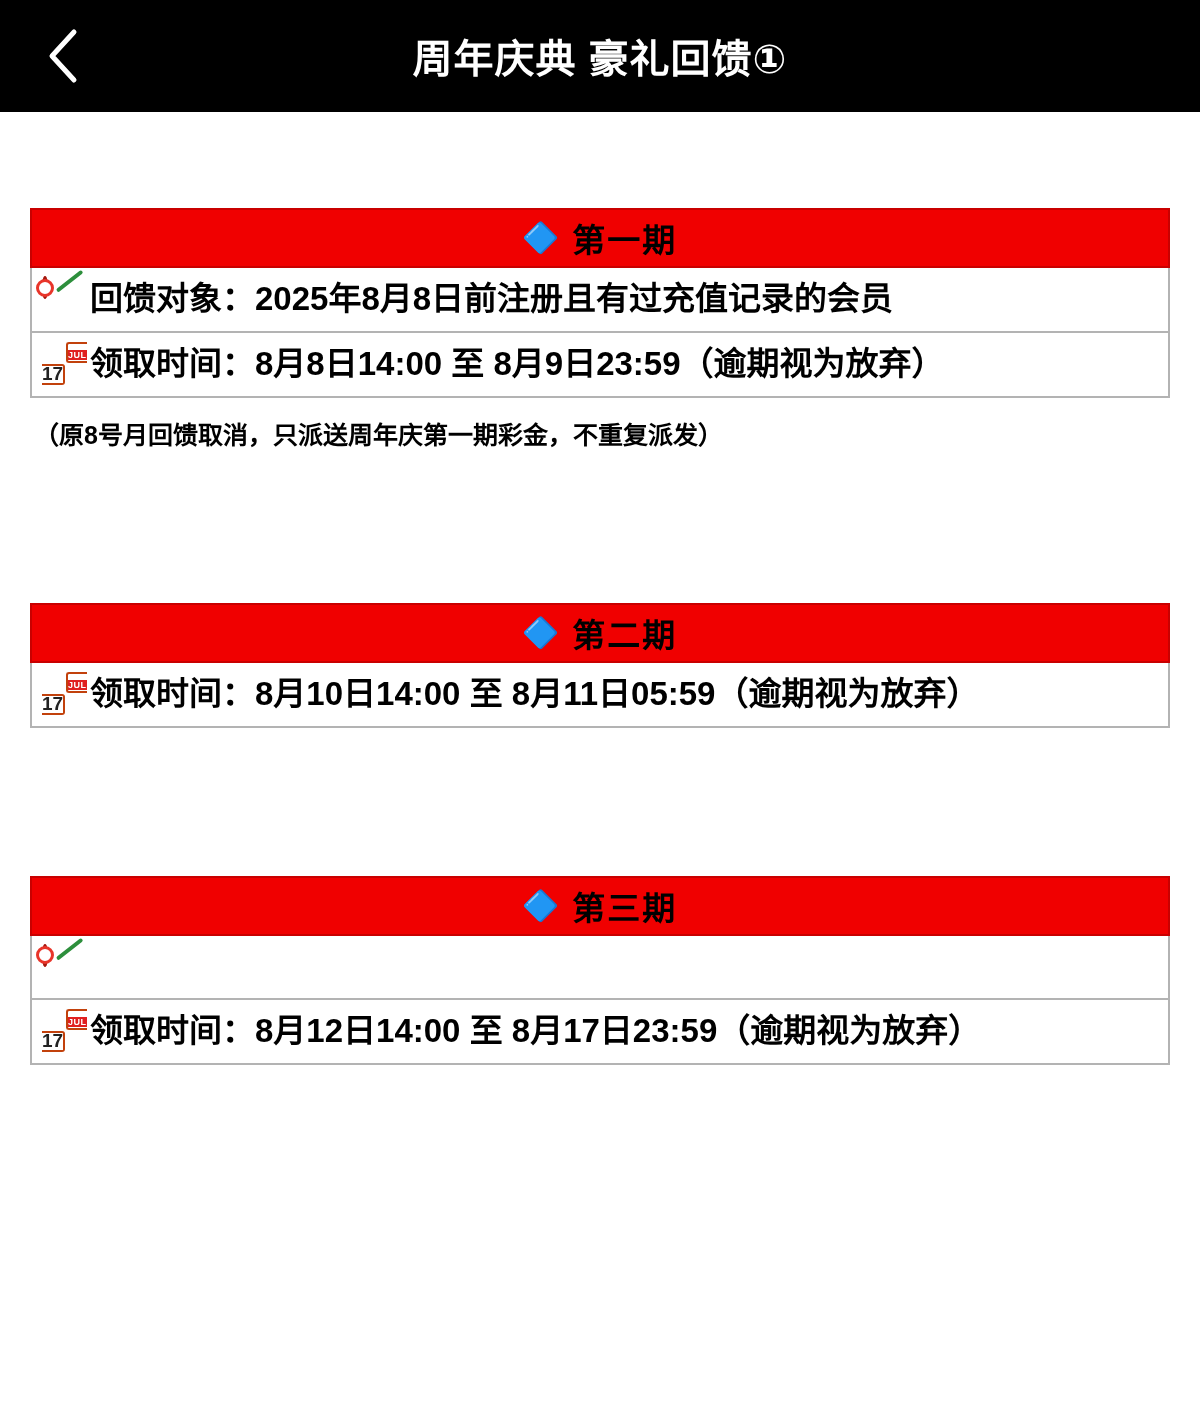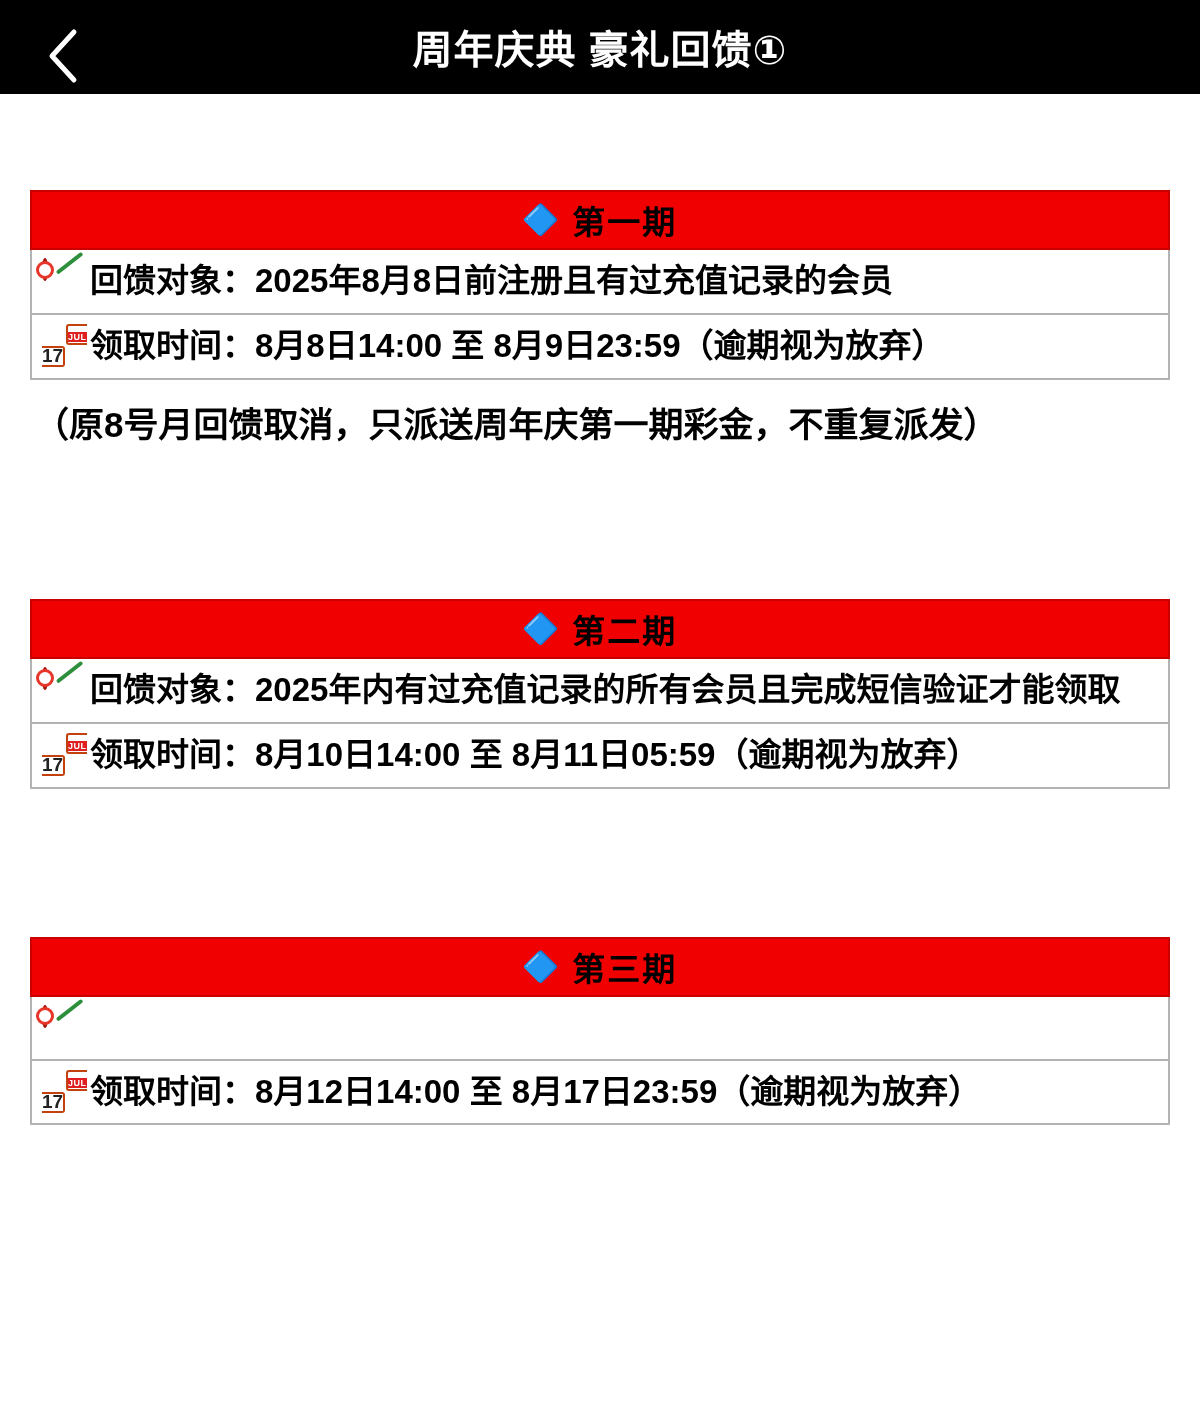--- a/index.html
+++ b/index.html
@@ -11,21 +11,21 @@
     width: 1200px;
     height: 1413px;
     font-family: "Liberation Sans", "DejaVu Sans", sans-serif;
     -webkit-font-smoothing: antialiased;
     overflow: hidden;
   }
 
   
   .header {
     position: relative;
-    height: 94px;
+    height: 112px;
     background: #000000;
     display: flex;
     align-items: center;
     justify-content: center;
   }
   .back-btn {
     position: absolute;
     left: 28px;
     top: 0;
     height: 112px;
@@ -109,21 +109,21 @@
   .row-text {
     font-size: 33px;
     font-weight: bold;
     color: #000000;
     line-height: 1.36;
     flex: 1 1 auto;
     word-break: break-all;
   }
 
   .note {
-    font-size: 35px;
+    font-size: 25px;
     font-weight: bold;
     color: #000000;
     margin-top: 20px;
     line-height: 1.4;
     padding-left: 4px;
   }
 
   
   .ico-target {
     width: 38px; height: 38px;
@@ -224,24 +224,20 @@
     <div class="note">（原8号月回馈取消，只派送周年庆第一期彩金，不重复派发）</div>
   </div>
 
   <div class="spacer-2"></div>
 
   <div class="phase-block">
     <div class="phase-title">
       <span class="diamond">🔷</span>
       <span class="ptext">第二期</span>
     </div>
-    <div class="row first">
-      <span class="row-icon"><span class="ico-target"></span></span>
-      <span class="row-text">回馈对象：2025年内有过充值记录的所有会员且完成短信验证才能领取</span>
-    </div>
     <div class="row">
       <span class="row-icon">
         <span class="ico-cal">
           <span class="cal-top">JUL</span>
           <span class="cal-day">17</span>
         </span>
       </span>
       <span class="row-text">领取时间：8月10日14:00 至 8月11日05:59（逾期视为放弃）</span>
     </div>
   </div>

